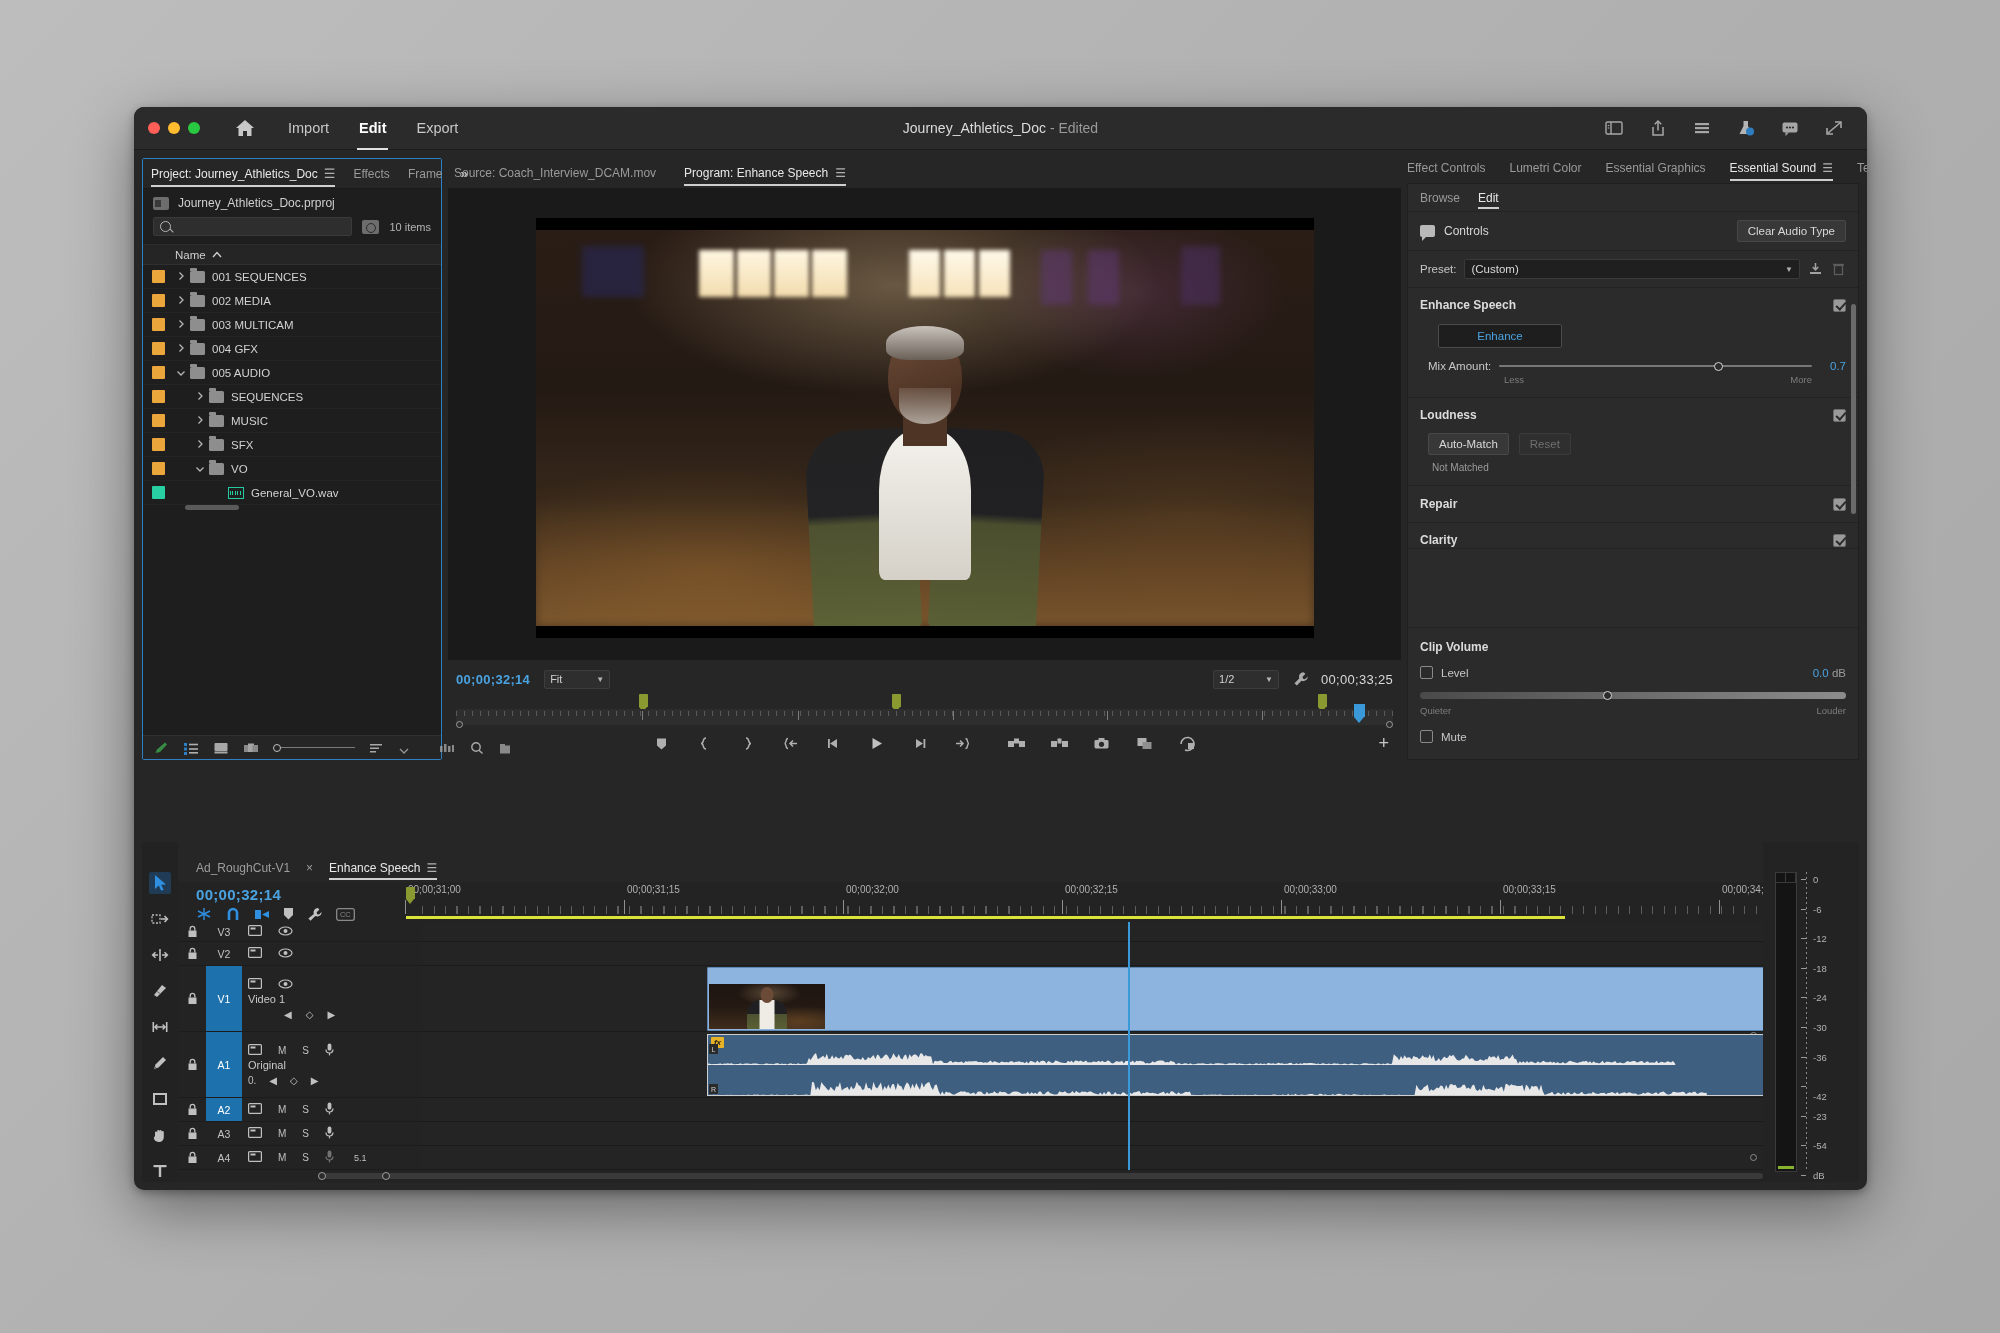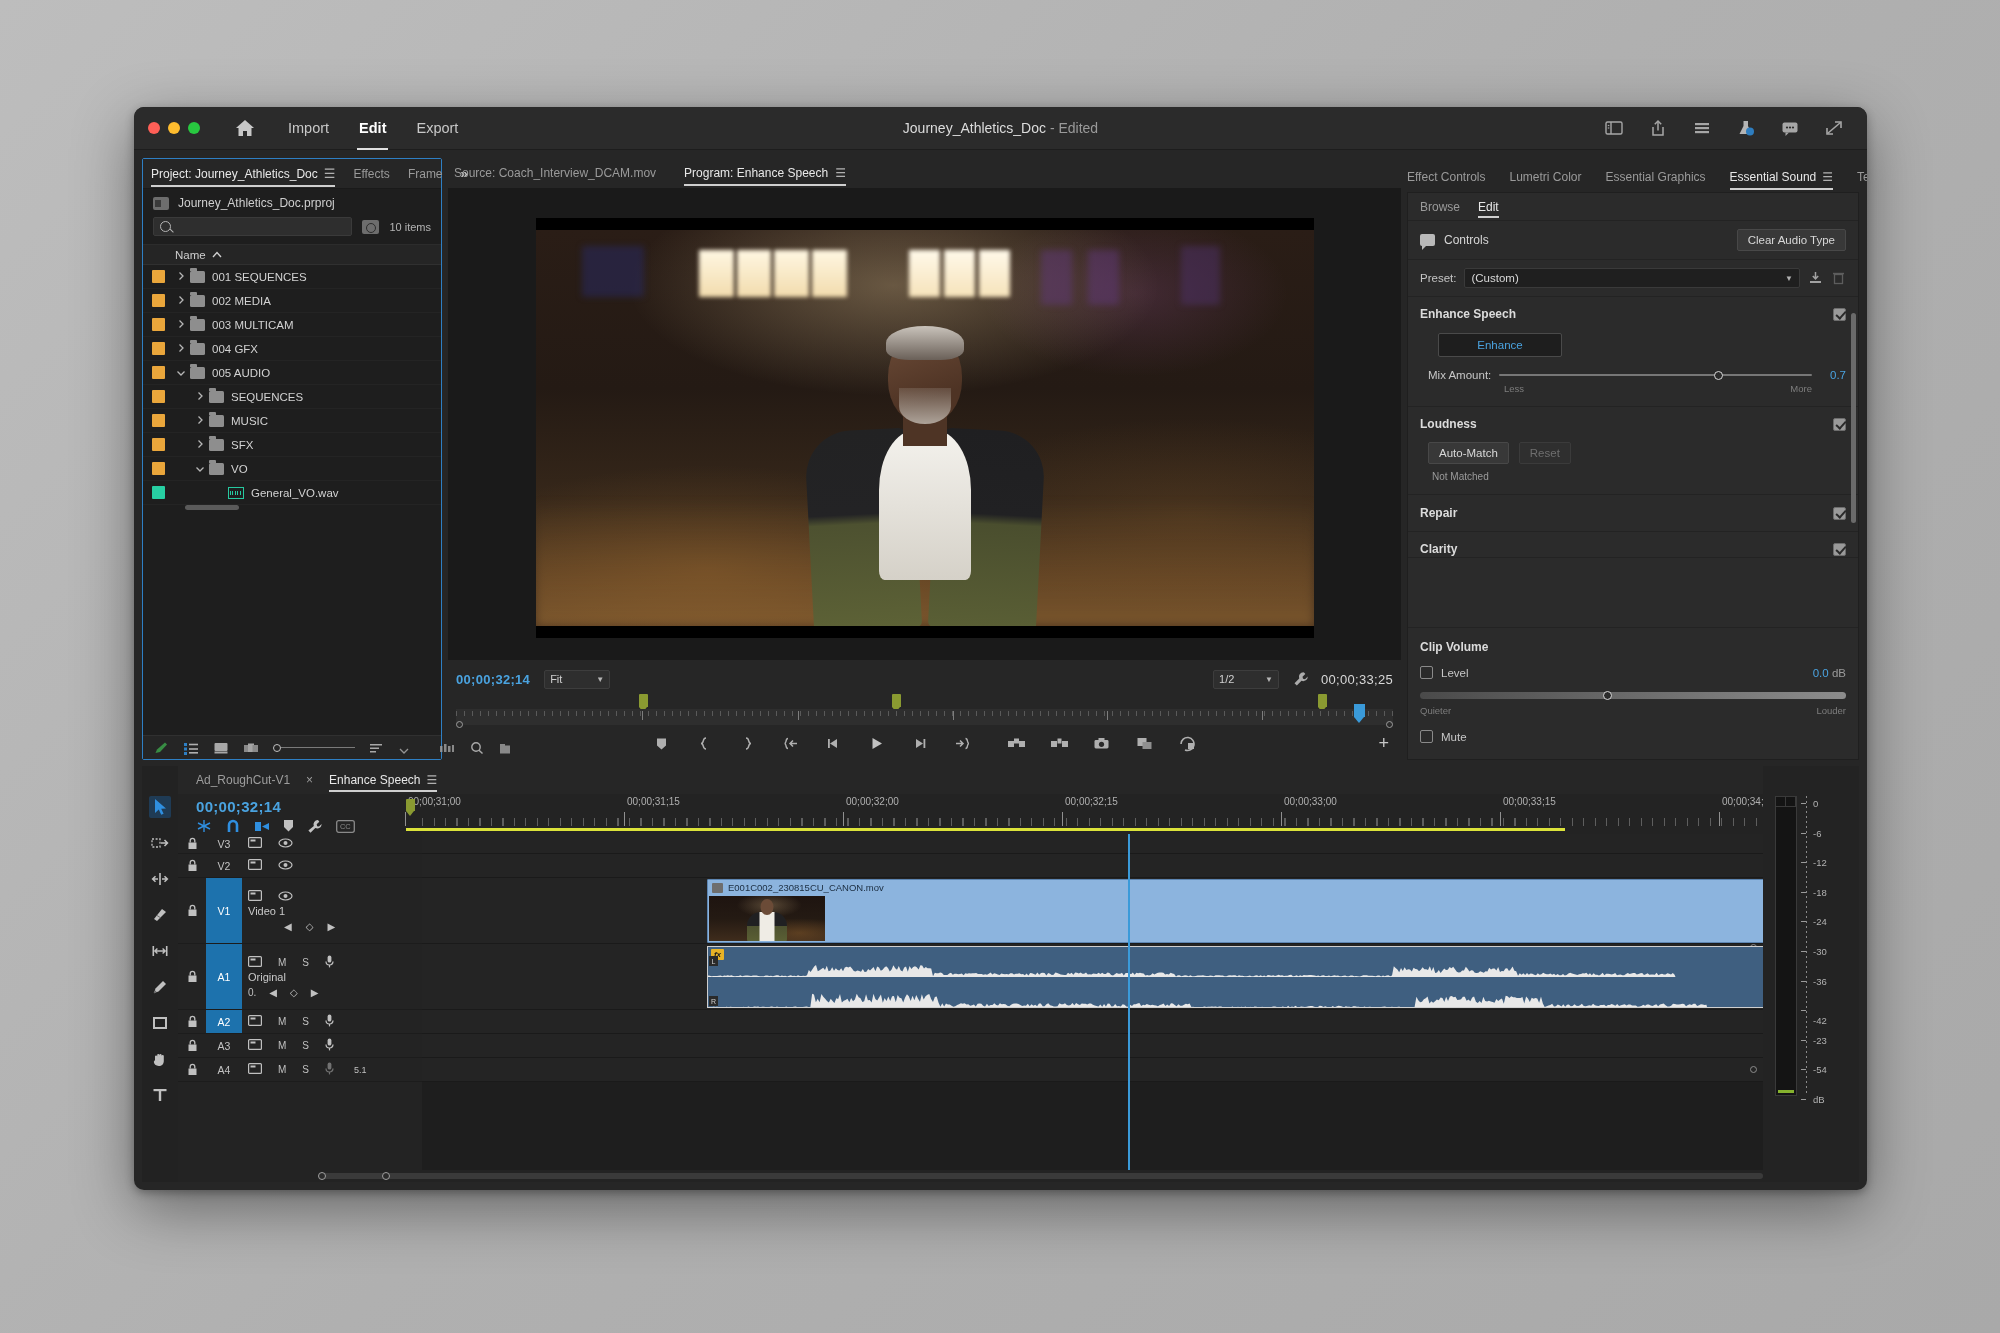--- a/index.html
+++ b/index.html
@@ -162,21 +162,21 @@
   .mon-ruler .majortick { position:absolute; top:2px; width:1px; height:9px; background:#7d7d7d;}
   .mon-playhead { position:absolute; top: 10px; width: 11px; height: 13px; background:#3a9ad9; }
   .mon-playhead::after { content:''; position:absolute; bottom:-6px; left:0; border-left:5.5px solid transparent; border-right:5.5px solid transparent; border-top:6px solid #3a9ad9;}
   .mon-ends { position:absolute; bottom:-2px; width:100%; height:10px;}
   .end-knob { position:absolute; width:7px; height:7px; border:1.2px solid #9b9b9b; border-radius:50%; bottom:0;}
   .mon-transport { display:flex; align-items:center; justify-content:center; gap:26px; height:34px; position:relative; }
   .tr-icon { width: 17px; height: 17px; opacity: .88; cursor:pointer; }
   .tr-plus { position:absolute; right: 12px; color:#c7c7c7; font-size: 18px; cursor:pointer;}
 
   
-  .right-panel { width: 452px; margin: 12px 8px 0 6px; background: #262626; display:flex; flex-direction:column; }
+  .right-panel { width: 452px; margin: 3px 8px 0 6px; background: #262626; display:flex; flex-direction:column; }
   .rp-tabs { display:flex; align-items:center; height:30px; gap: 24px; font-size: 12px; position:relative; }
   .rtab { color:#9a9a9a; height:30px; display:flex; align-items:center; position:relative; white-space:nowrap; cursor:pointer;}
   .rtab.active { color:#e8e8e8; }
   .rtab.active::after { content:''; position:absolute; left:0; right:0; bottom:2px; height:2px; background:#cfcfcf;}
   .rtab .burger { margin-left:6px; color:#b0b0b0;}
   .rp-body { flex:1; background:#2b2b2b; border:1px solid #1f1f1f; display:flex; flex-direction:column; overflow:hidden; position:relative;}
   .es-sub { display:flex; align-items:center; gap:18px; height:28px; padding-left:12px; border-bottom:1px solid #232323;}
   .es-sub .s { font-size:12px; color:#9a9a9a; position:relative; height:28px; display:flex; align-items:center; cursor:pointer;}
   .es-sub .s.active { color:#e8e8e8; }
   .es-sub .s.active::after { content:''; position:absolute; left:0; right:0; bottom:3px; height:2px; background:#cfcfcf;}
@@ -217,21 +217,21 @@
   .clipvol-overlay { position:absolute; left:0; right:0; bottom:0; background:#2b2b2b; border-top:1px solid #232323; padding:12px 12px 16px 12px;}
   .cv-title { font-size:12px; color:#dcdcdc; font-weight:bold; }
   .cv-level-row { display:flex; align-items:center; gap:8px; margin-top:12px;}
   .cv-level-row .t { font-size:11.5px; color:#c7c7c7;}
   .cv-db { margin-left:auto; font-size:11.5px; color:#4aa3e0;padding-left:32px;}
   .cv-db .unit { color:#9a9a9a;}
   .quietlouder { display:flex; justify-content:space-between; margin-top:3px; font-size:9.5px; color:#7d7d7d;}
   .rp-scrollbar { position:absolute; right:2px; top:120px; width:5px; height:210px; background:#6a6a6a; border-radius:3px;}
 
   
-  .timeline-area { flex:1; display:flex; margin: 6px 8px 8px 8px; background:#262626; overflow:hidden;}
+  .timeline-area { flex:1; display:flex; margin: 6px 8px 8px 8px; background:#262626; overflow:hidden;align-items:flex-end;}
   .tools { width: 36px; background:#222; padding-top: 30px; display:flex; flex-direction:column; align-items:center; gap: 14px; flex-shrink:0;}
   .tool { width: 22px; height: 22px; display:flex; align-items:center; justify-content:center; border-radius:2px; cursor:pointer;}
   .tool.active { background:#1f3b55; }
   .tl-main { flex:1; display:flex; flex-direction:column; background:#232323; min-width:0;}
   .tl-tabs { display:flex; align-items:center; height:28px; gap:16px; padding-left:18px; background:#262626;}
   .tl-tab { font-size:12px; color:#9d9d9d; position:relative; height:28px; display:flex; align-items:center; cursor:pointer;}
   .tl-tab.active { color:#e8e8e8;}
   .tl-tab.active::after{content:'';position:absolute;left:0;right:0;bottom:2px;height:2px;background:#cfcfcf;}
   .tl-close { font-size:12px; color:#9d9d9d; cursor:pointer;}
   .tl-tab .burger { margin-left:6px; color:#b0b0b0;}
@@ -1127,24 +1127,20 @@
           <div class="track-lane" style="top:110px;height:66px">
             <div class="lane-knob" style="top:0px"></div>
           </div>
           <div class="track-lane" style="top:176px;height:24px"></div>
           <div class="track-lane" style="top:200px;height:24px"></div>
           <div class="track-lane" style="top:224px;height:24px">
             <div class="lane-knob" style="top:8px"></div>
           </div>
 
           <div class="v-clip" style="left:285px; top:45px; width:1075px; height:64px">
-            <div class="v-clip-title">
-              <span class="v-clip-badge"></span>
-              <span>E001C002_230815CU_CANON.mov</span>
-            </div>
             <div class="v-thumb">
               <div class="tp">
                 <div class="tp-j"></div>
                     <div class="tp-h"></div>
               </div>
             </div>
           </div>
 
           <div class="a-clip" style="left:285px; top:112px; width:1075px; height:62px">
             <div class="fx-badge">fx</div>

